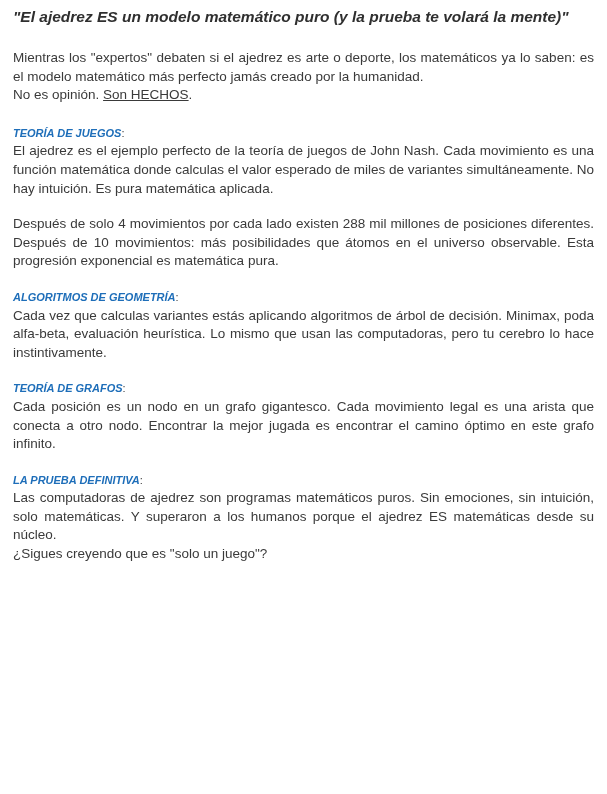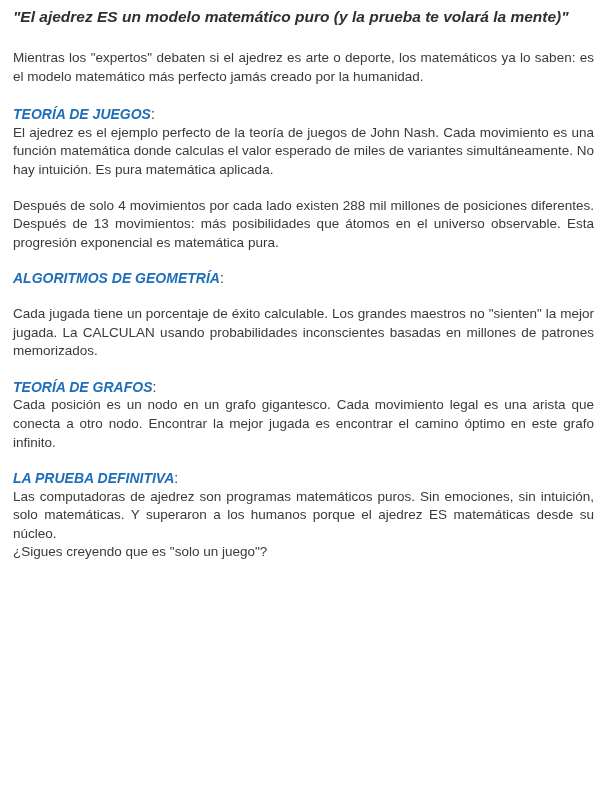--- a/index.html
+++ b/index.html
@@ -43,21 +43,21 @@
   .intro {
     margin-bottom: 19px;
   }
   .block {
     margin-bottom: 17px;
   }
   .block:last-child {
     margin-bottom: 0;
   }
   .heading {
-    font-size: 14px;
+    font-size: 11px;
     line-height: 18.6px;
   }
   .heading-text {
     color: var(--heading-color);
     font-weight: bold;
     font-style: italic;
   }
   .heading-colon {
     color: var(--text-color);
     font-weight: normal;
@@ -68,37 +68,38 @@
 </style>
 </head>
 <body>
 
 <div class="page">
 
   <h1 class="title">"El ajedrez ES un modelo matemático puro (y la prueba te volará la mente)"</h1>
 
   <div class="intro">
     <p class="para justify">Mientras los "expertos" debaten si el ajedrez es arte o deporte, los matemáticos ya lo saben: es el modelo matemático más perfecto jamás creado por la humanidad.</p>
+    <p class="para"><span>No es opinión. </span><span class="underline">Son HECHOS</span><span>.</span></p>
   </div>
 
   <section class="block">
     <div class="heading"><span class="heading-text">TEORÍA DE JUEGOS</span><span class="heading-colon">:</span></div>
     <p class="para justify">El ajedrez es el ejemplo perfecto de la teoría de juegos de John Nash. Cada movimiento es una función matemática donde calculas el valor esperado de miles de variantes simultáneamente. No hay intuición. Es pura matemática aplicada.</p>
   </section>
 
   <section class="block">
-    <p class="para justify">Después de solo 4 movimientos por cada lado existen 288 mil millones de posiciones diferentes. Después de 13 movimientos: más posibilidades que átomos en el universo observable. Esta progresión exponencial es matemática pura.</p>
+    <p class="para justify">Después de solo 4 movimientos por cada lado existen 288 mil millones de posiciones diferentes. Después de 10 movimientos: más posibilidades que átomos en el universo observable. Esta progresión exponencial es matemática pura.</p>
   </section>
 
   <section class="block">
     <div class="heading"><span class="heading-text">ALGORITMOS DE GEOMETRÍA</span><span class="heading-colon">:</span></div>
+    <p class="para justify">Cada vez que calculas variantes estás aplicando algoritmos de árbol de decisión. Minimax, poda alfa-beta, evaluación heurística. Lo mismo que usan las computadoras, pero tu cerebro lo hace instintivamente.</p>
   </section>
 
   <section class="block">
-    <p class="para justify">Cada jugada tiene un porcentaje de éxito calculable. Los grandes maestros no "sienten" la mejor jugada. La CALCULAN usando probabilidades inconscientes basadas en millones de patrones memorizados.</p>
   </section>
 
   <section class="block">
   </section>
 
   <section class="block">
     <div class="heading"><span class="heading-text">TEORÍA DE GRAFOS</span><span class="heading-colon">:</span></div>
     <p class="para justify">Cada posición es un nodo en un grafo gigantesco. Cada movimiento legal es una arista que conecta a otro nodo. Encontrar la mejor jugada es encontrar el camino óptimo en este grafo infinito.</p>
   </section>
 

